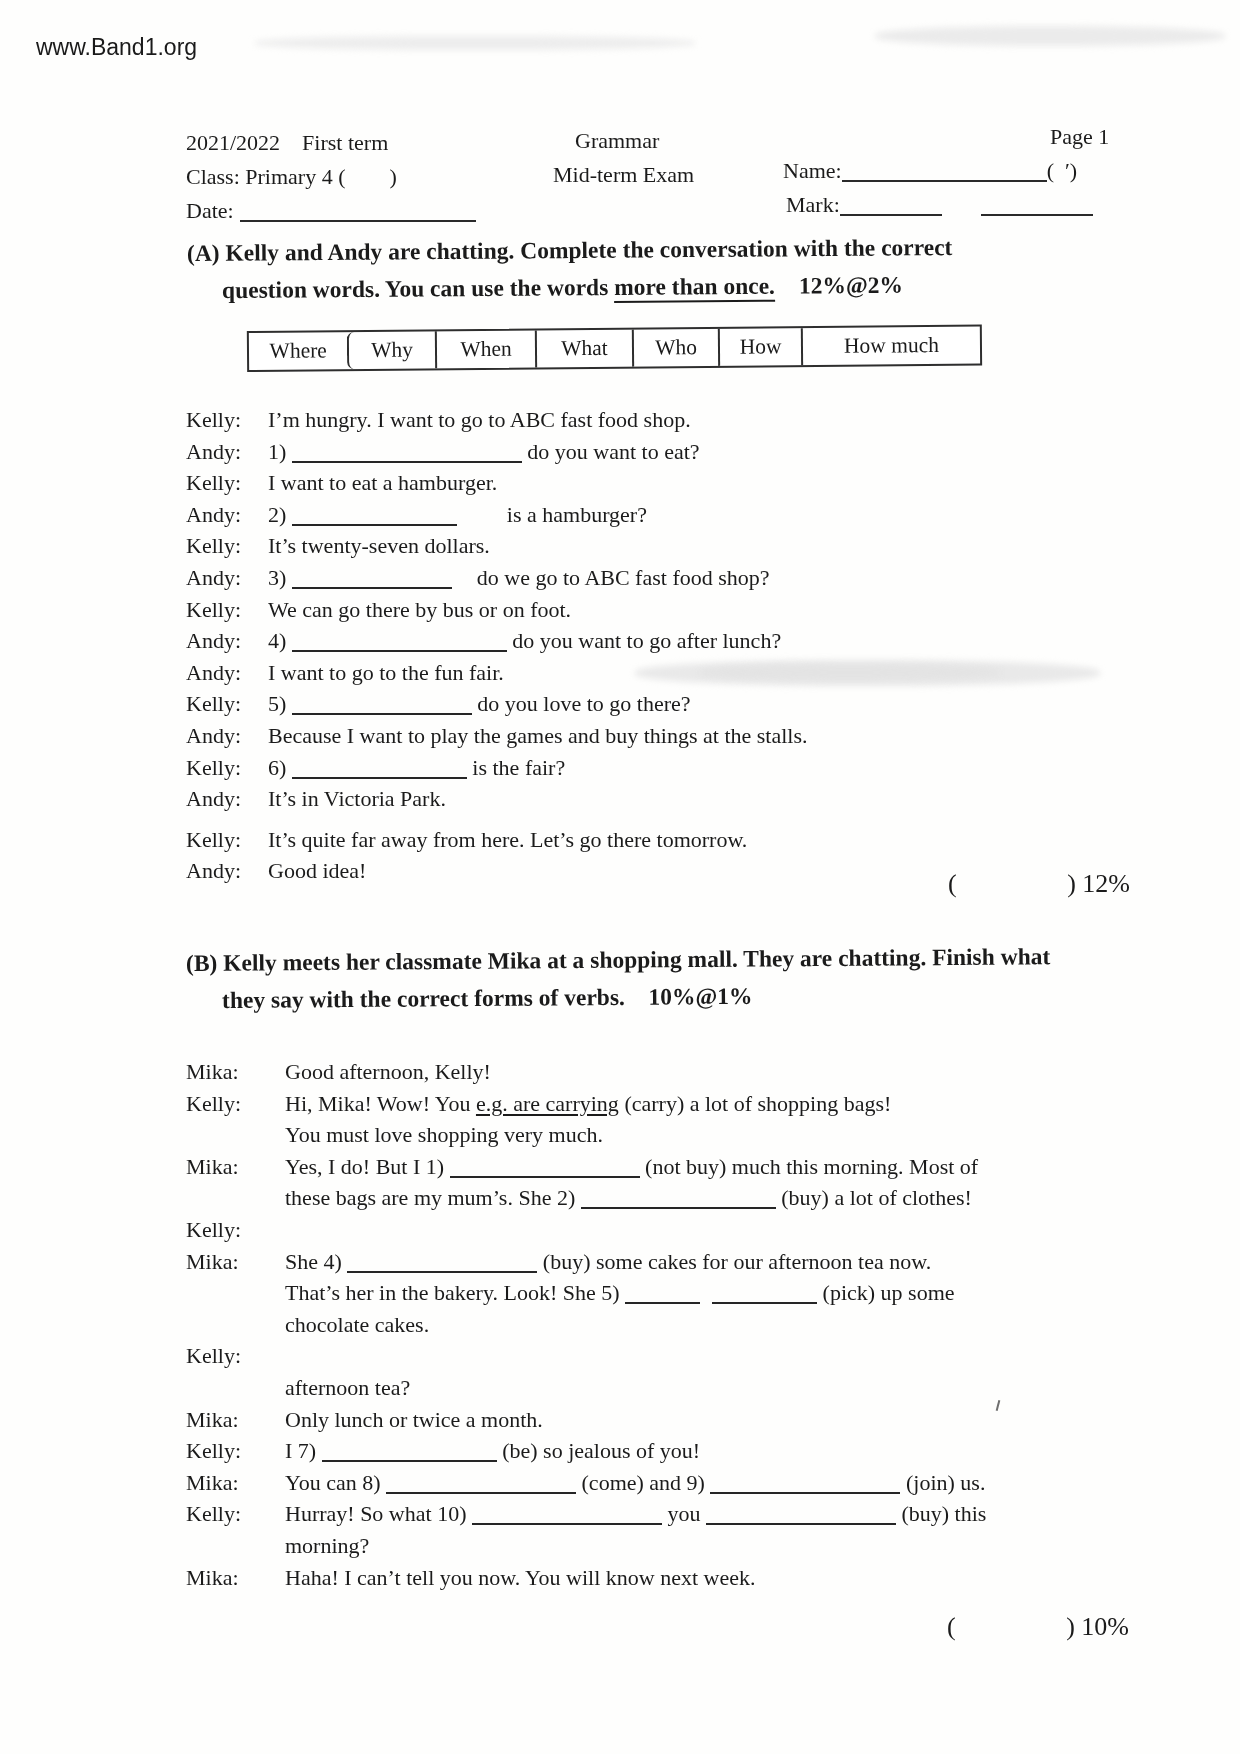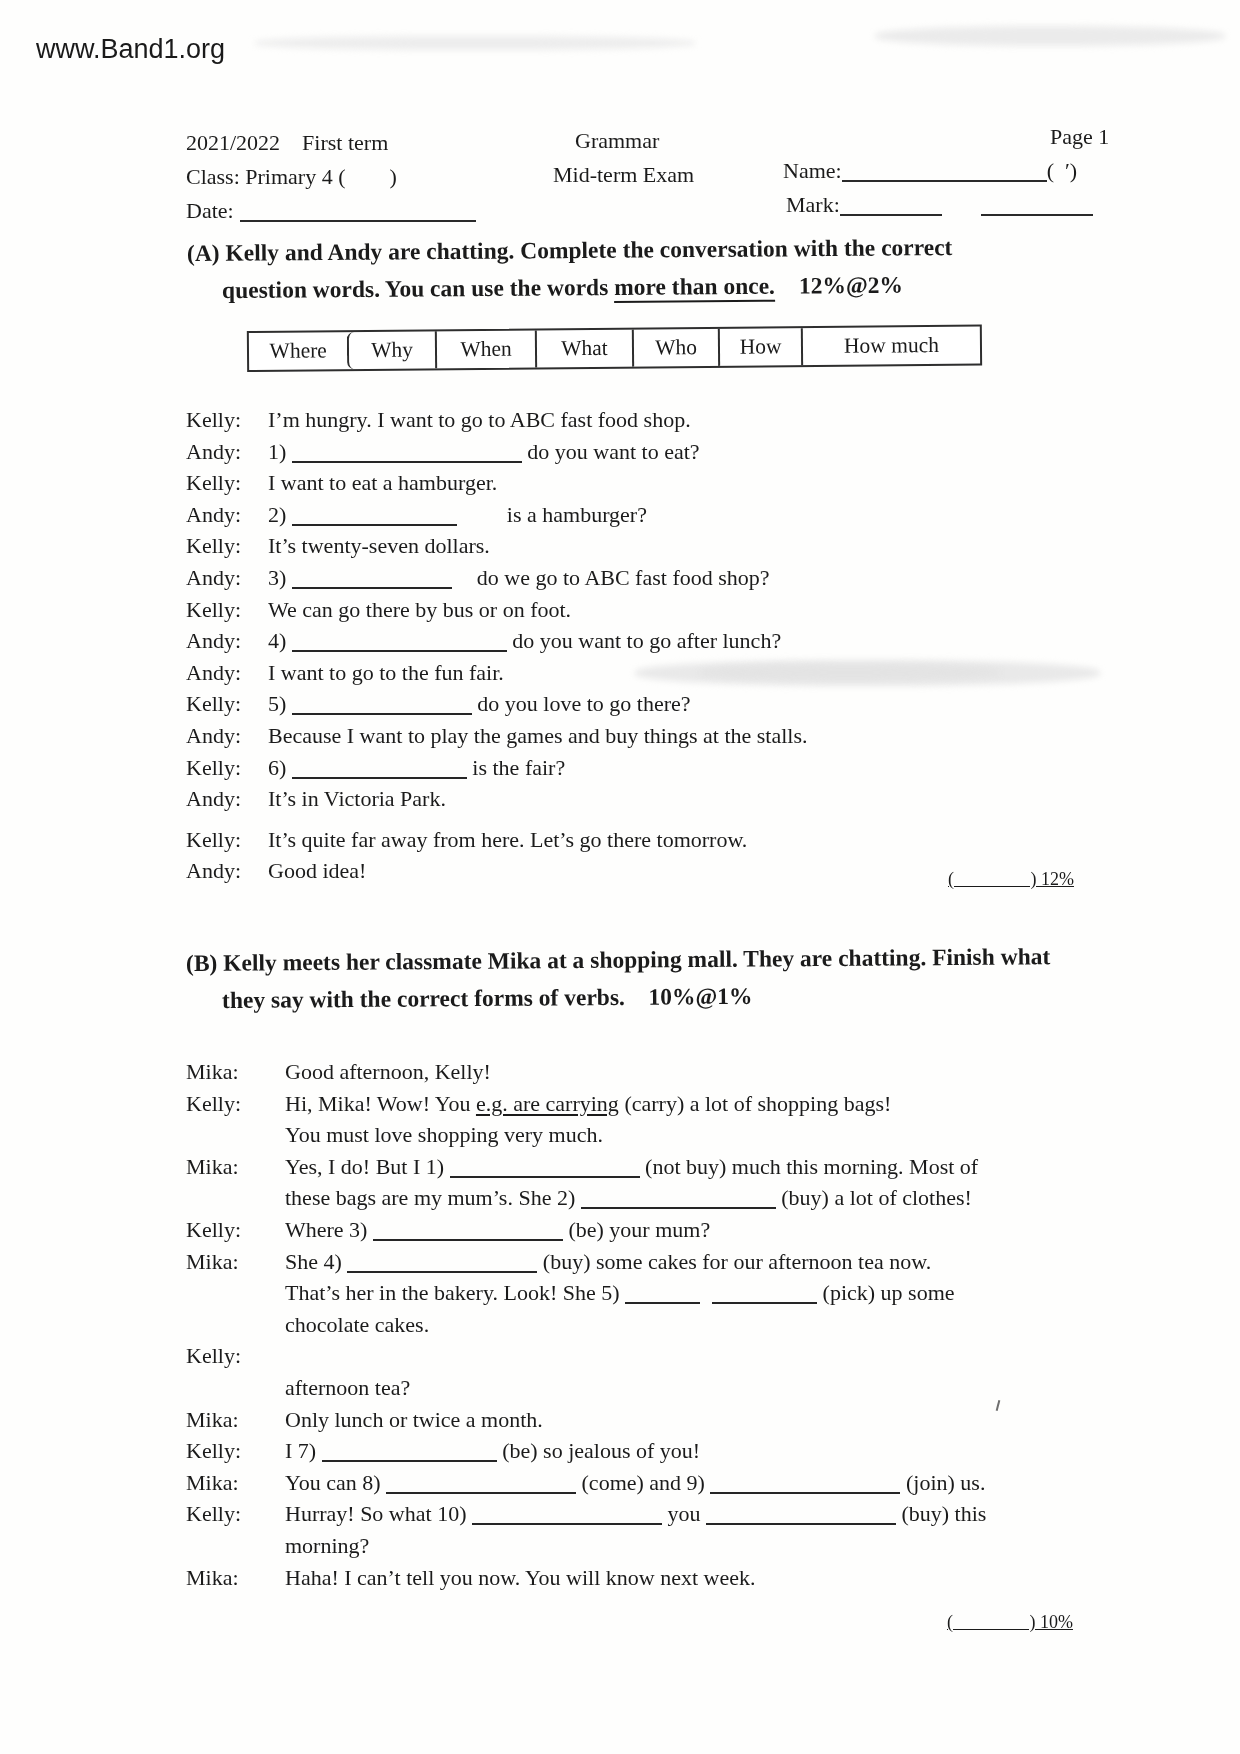--- a/index.html
+++ b/index.html
@@ -2,21 +2,21 @@
 <html><head>
 <meta charset="utf-8">
 <style>
   html,body{margin:0;padding:0;background:#ffffff;}
   .page{
     position:relative;width:1240px;height:1754px;overflow:hidden;
     background:#fefefd;color:#1b1b1b;
     font-family:"Liberation Serif","DejaVu Serif",serif;
   }
   .abs{position:absolute;}
-  .watermark{font-family:"Liberation Sans","DejaVu Sans",sans-serif;font-size:27px;color:#1a1a1a;}
+  .watermark{font-family:"Liberation Sans","DejaVu Sans",sans-serif;font-size:23px;color:#1a1a1a;}
   .hdr{font-size:22px;white-space:pre;}
   .wline{display:inline-block;border-bottom:2px solid #2a2a2a;height:0.85em;vertical-align:-4px;}
   .heading{font-weight:bold;font-size:23.5px;white-space:pre;transform:rotate(-0.45deg);transform-origin:left center;}
   .ul-strong{border-bottom:2.5px solid #1b1b1b;padding-bottom:1px;}
   .score-inline{margin-left:24px;}
   .wordbox{
     display:flex;align-items:stretch;border:2px solid #2e2e2e;height:37px;
     transform:rotate(-0.5deg);transform-origin:left center;background:#fff;
   }
   .wcell{
@@ -25,21 +25,21 @@
   }
   .wcell:first-child{border-left:none;}
   .dialogue{font-size:22px;line-height:31.6px;}
   .dline{display:flex;}
   .speaker{flex:0 0 82px;}
   .dB .speaker{flex:0 0 99px;}
   .content span{white-space:pre;}
   .blank{display:inline-block;border-bottom:2px solid #262626;height:0.75em;vertical-align:-4px;}
   .spacer{display:inline-block;}
   .uex{text-decoration:underline;text-underline-offset:3px;text-decoration-thickness:2px;}
-  .score{font-size:18px;white-space:pre;text-decoration:underline;}
+  .score{font-size:26px;white-space:pre;}
   .smudge{position:absolute;border-radius:45%;filter:blur(3px);}
   .tickmark{position:absolute;width:2px;height:11px;background:#6f6f6f;transform:rotate(14deg);}
 </style>
 </head>
 <body>
 
 <div class="page">
 
   <div class="smudge" style="left:255px;top:36px;width:440px;height:14px;background:#ededed;"></div>
   <div class="smudge" style="left:875px;top:26px;width:350px;height:20px;background:#ebebeb;"></div>
@@ -158,21 +158,20 @@
       <div class="dline">
         <span class="speaker">Mika:</span>
         <span class="content"><span>Yes, I do! But I 1) </span><span class="blank" style="width: 190px;"></span><span> (not buy) much this morning. Most of</span></span>
       </div>
       <div class="dline">
         <span class="speaker"></span>
         <span class="content"><span>these bags are my mum’s. She 2) </span><span class="blank" style="width: 195px;"></span><span> (buy) a lot of clothes!</span></span>
       </div>
       <div class="dline">
         <span class="speaker">Kelly:</span>
-        <span class="content"><span>Where 3) </span><span class="blank" style="width: 190px;"></span><span> (be) your mum?</span></span>
       </div>
       <div class="dline">
         <span class="speaker">Mika:</span>
         <span class="content"><span>She 4) </span><span class="blank" style="width: 190px;"></span><span> (buy) some cakes for our afternoon tea now.</span></span>
       </div>
       <div class="dline">
         <span class="speaker"></span>
         <span class="content"><span>That’s her in the bakery. Look! She 5) </span><span class="blank" style="width: 75px;"></span><span class="spacer" style="width: 12px;"></span><span class="blank" style="width: 105px;"></span><span> (pick) up some</span></span>
       </div>
       <div class="dline">

